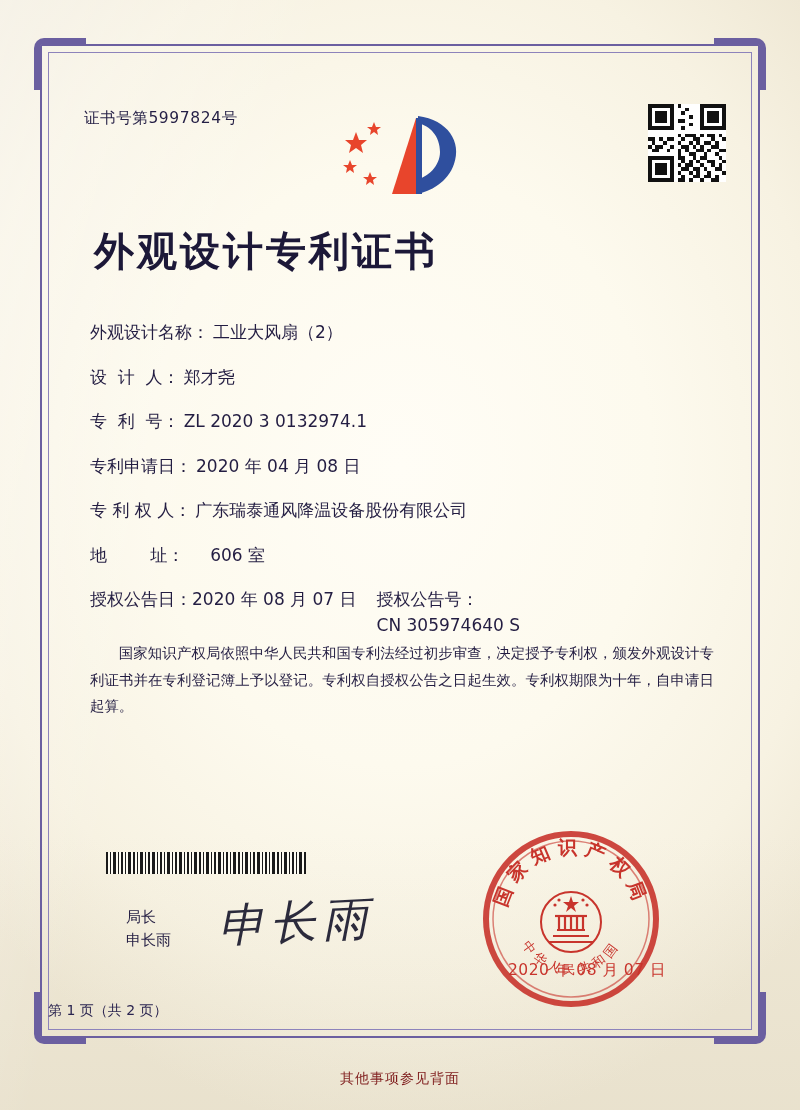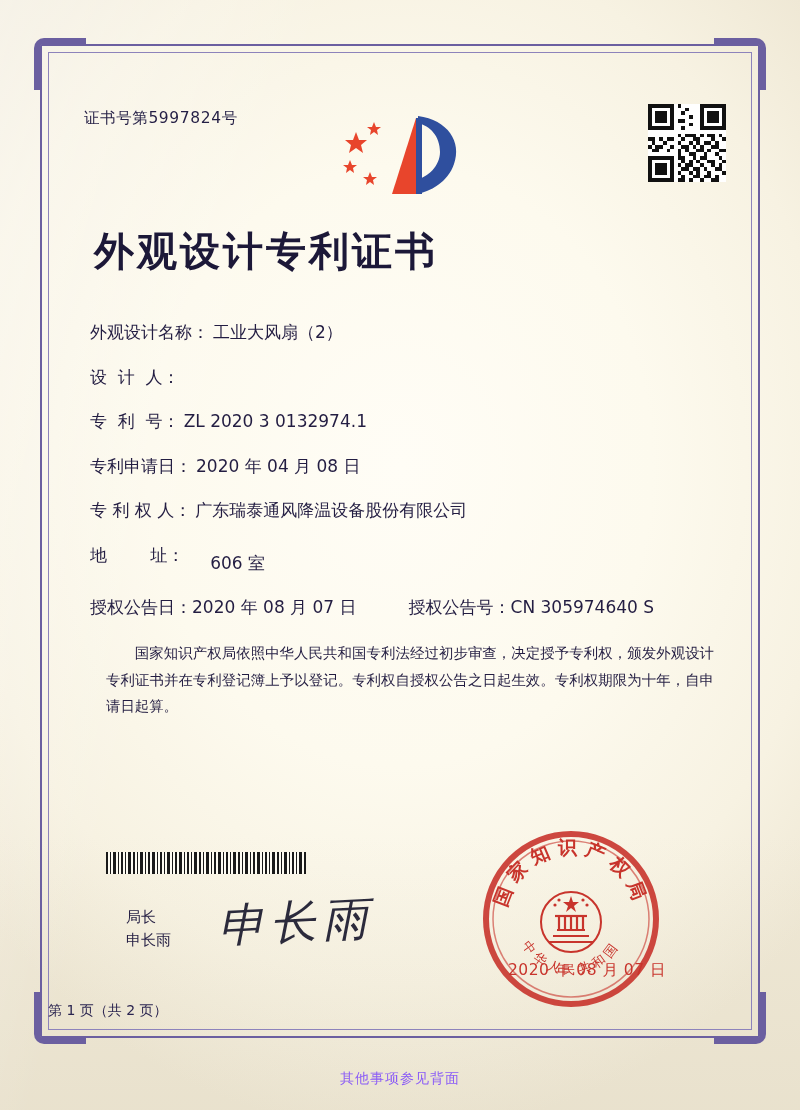--- a/index.html
+++ b/index.html
@@ -124,39 +124,39 @@
     white-space: pre;
     flex: 0 0 auto;
   }
   .field .val {
     flex: 1 1 auto;
     padding-left: 4px;
   }
   .field .val .wrap2 {
     display: block;
     padding-left: 22px;
-    margin-top: 8px;
   }
   .field .seg2 {
-    margin-left: 52px;
+    margin-left: 20px;
     display: flex;
+    flex-direction: column;
   }
 
   .paras {
     position: absolute;
     top: 588px;
     left: 42px;
     right: 38px;
     font-size: 14.4px;
     line-height: 1.85;
     color: #231d42;
     text-align: justify;
   }
   .paras p {
-    margin: 0 0 2px 16px;
+    margin: 0 0 2px 0;
     text-indent: 2em;
   }
 
   .barcode {
     position: absolute;
     left: 58px;
     top: 800px;
     width: 200px;
     height: 22px;
   }
@@ -209,21 +209,21 @@
     color: #2a2450;
   }
 
   .footer-note {
     position: absolute;
     bottom: 22px;
     left: 0;
     right: 0;
     text-align: center;
     font-size: 14px;
-    color: #8b5cf6;
+    color: #7f1d1d;
     letter-spacing: 1px;
   }
 </style>
 </head>
 <body>
 
 <div class="paper"></div>
 
 <div class="border-outer"></div>
 <div class="border-inner"></div>
@@ -355,20 +355,21 @@
 
   <div class="fields">
 
     <div class="field">
       <span class="lbl">外观设计名称：</span>
       <span class="val">工业大风扇（2）</span>
     </div>
 
     <div class="field">
       <span class="lbl">设  计  人：</span>
+      <span class="val">郑才尧</span>
     </div>
 
     <div class="field">
       <span class="lbl">专  利  号：</span>
       <span class="val">ZL 2020 3 0132974.1</span>
     </div>
 
     <div class="field">
       <span class="lbl">专利申请日：</span>
       <span class="val">2020 年 04 月 08 日</span>

